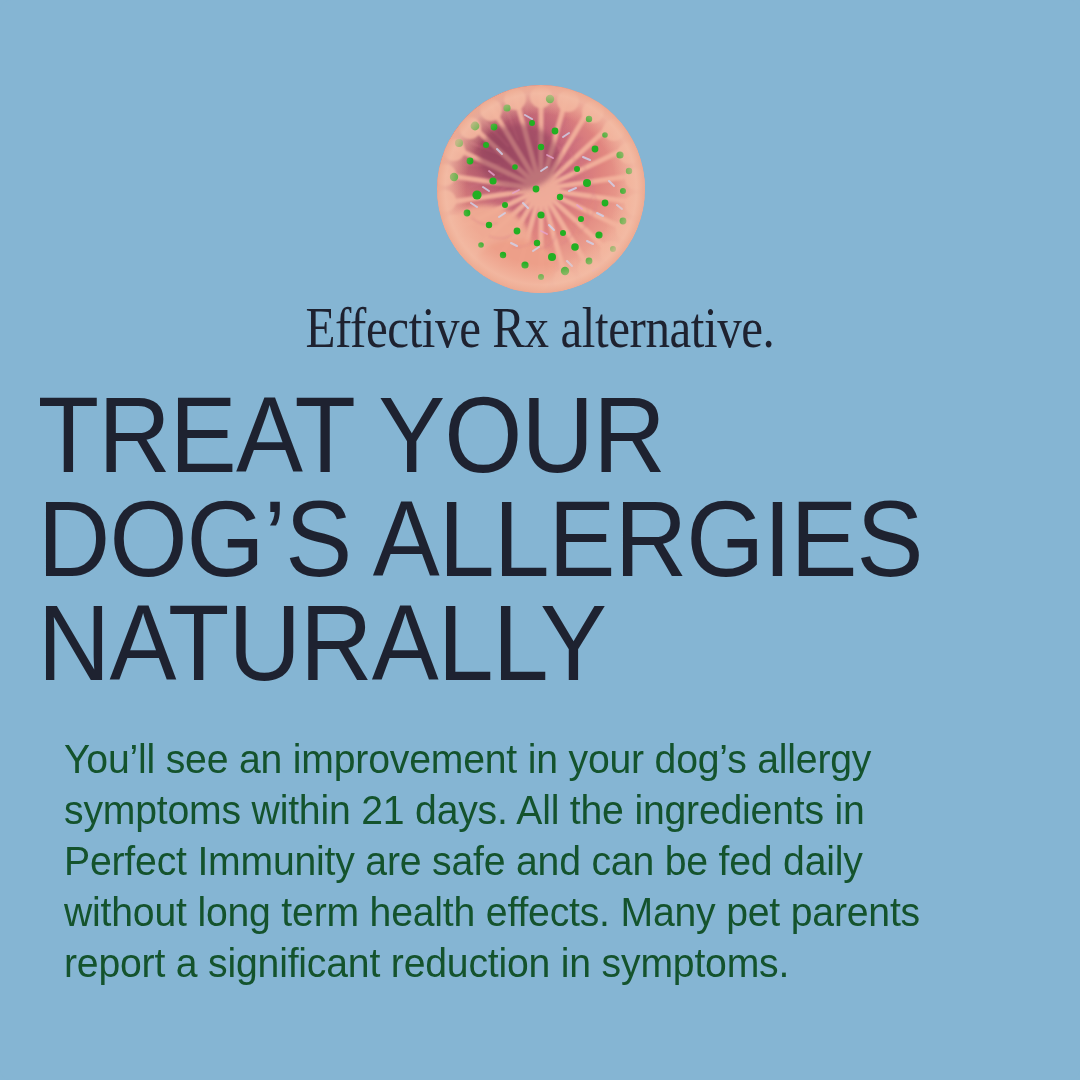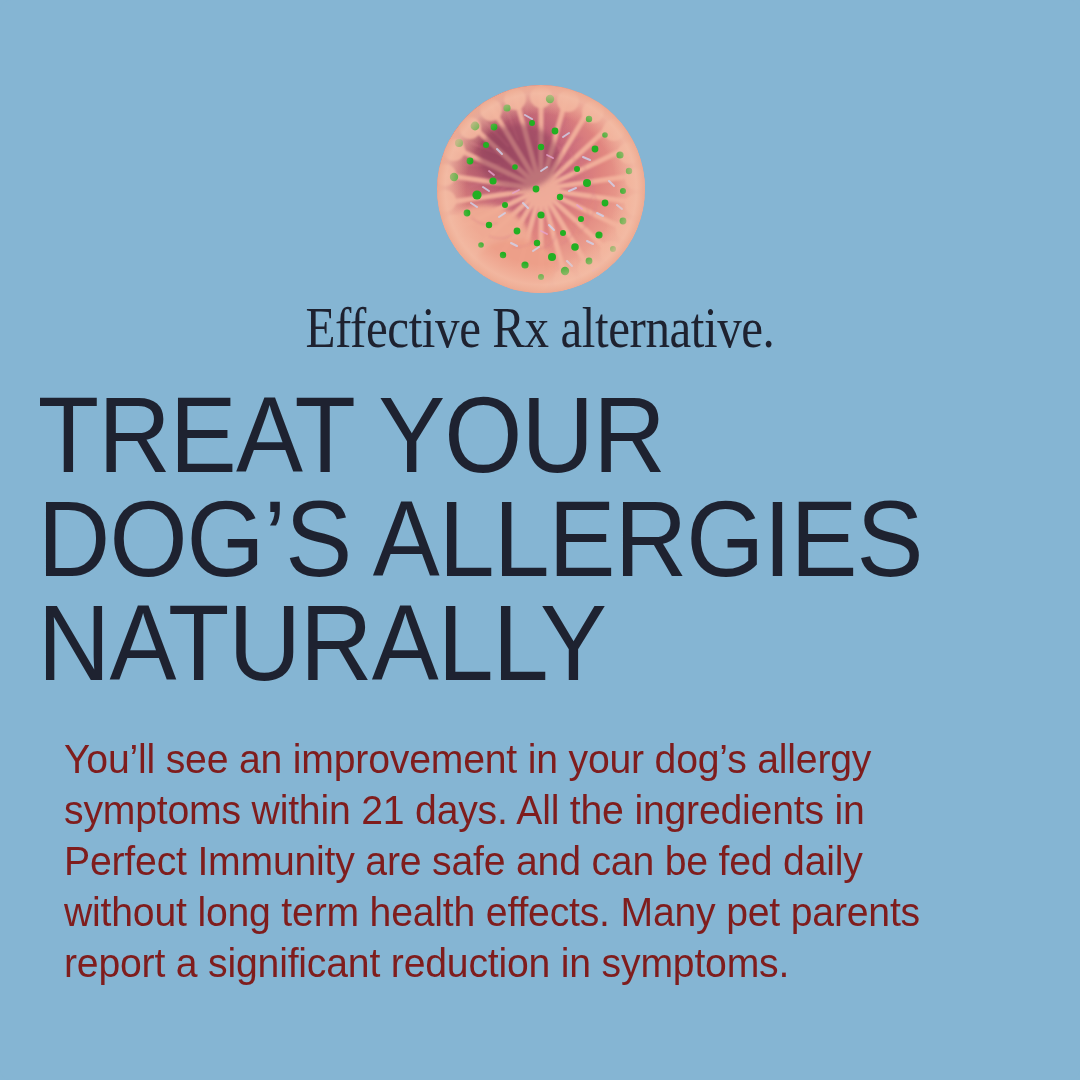--- a/index.html
+++ b/index.html
@@ -86,21 +86,21 @@
   #headline .hl-line.l1 { transform: scaleX(0.93); }
   #headline .hl-line.l2 { transform: scaleX(0.93); }
   #headline .hl-line.l3 { transform: scaleX(0.93); }
 
   
   #body-copy {
     position: absolute;
     top: 734px;
     left: 64px;
     width: 952px;
-    color: #7f1d1d;
+    color: #14532d;
   }
   #body-copy .body-line {
     display: block;
     font-family: "Liberation Sans", sans-serif;
     font-weight: 300;
     font-size: 41px;
     line-height: 51px;
     letter-spacing: -0.2px;
     white-space: nowrap;
     transform: scaleX(0.955);

